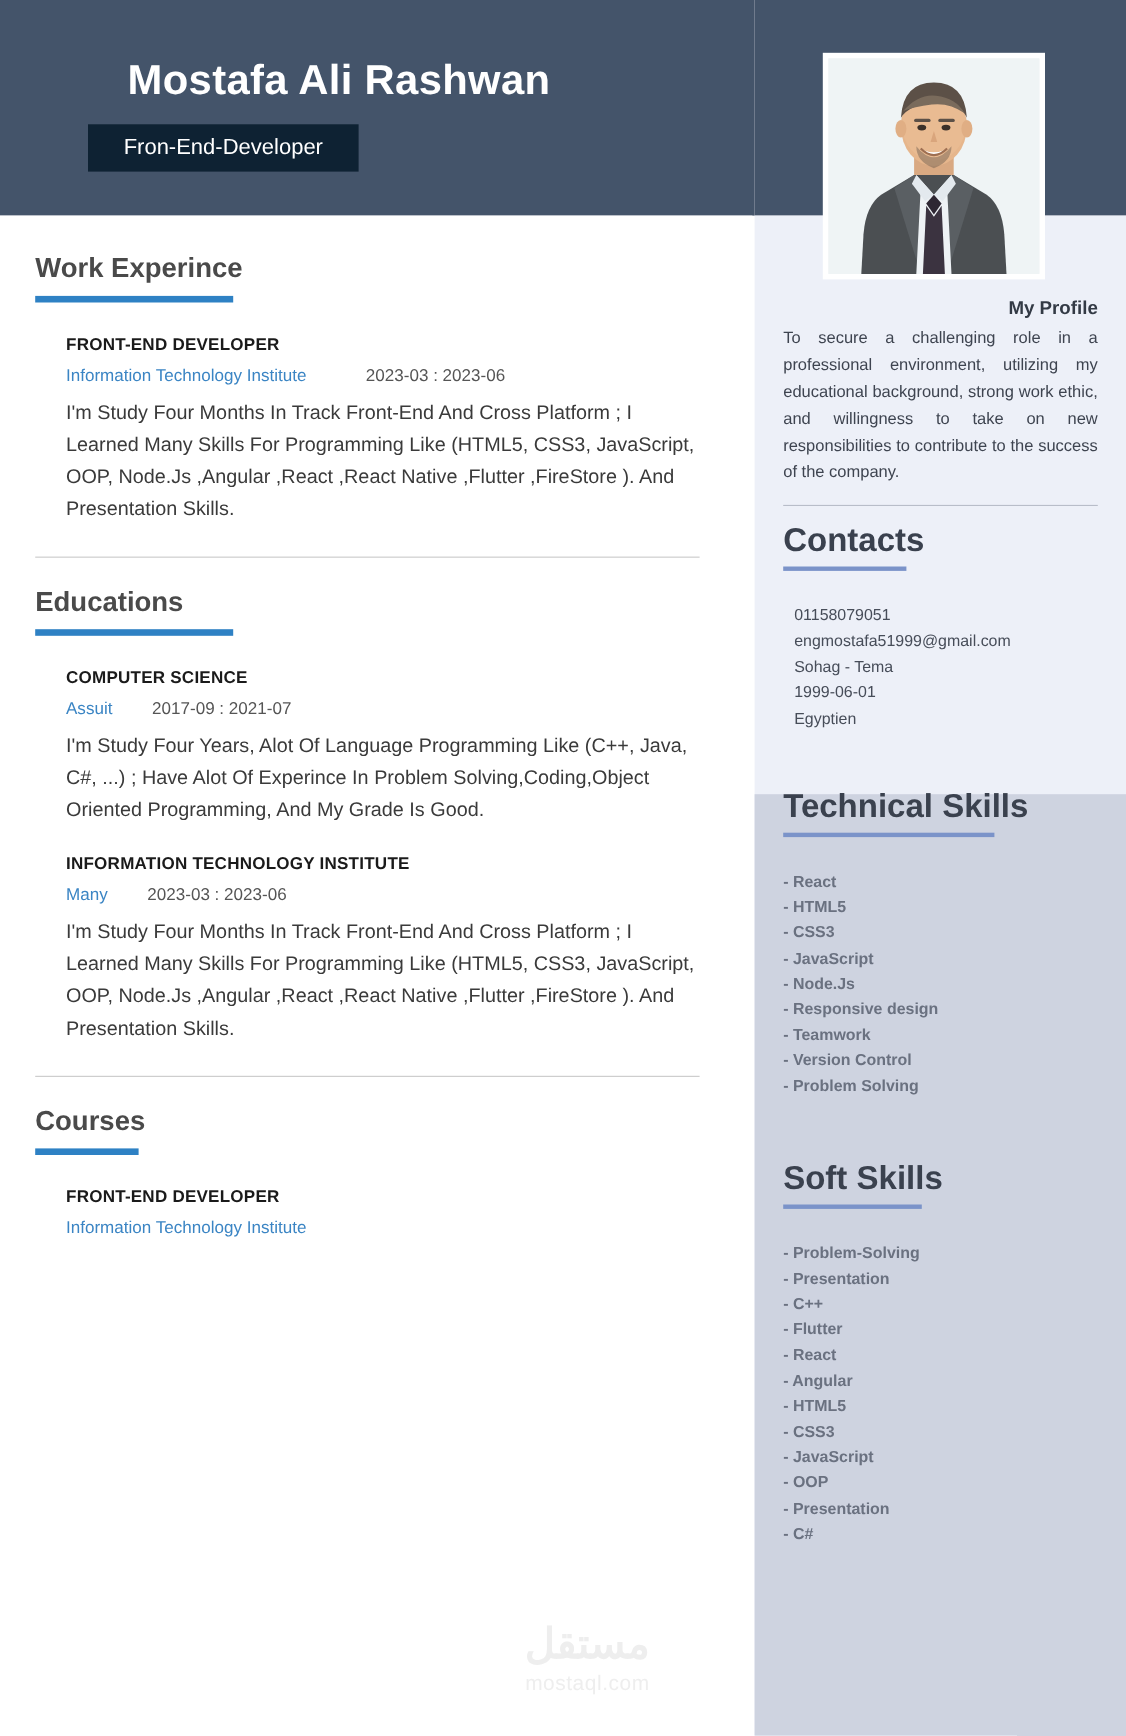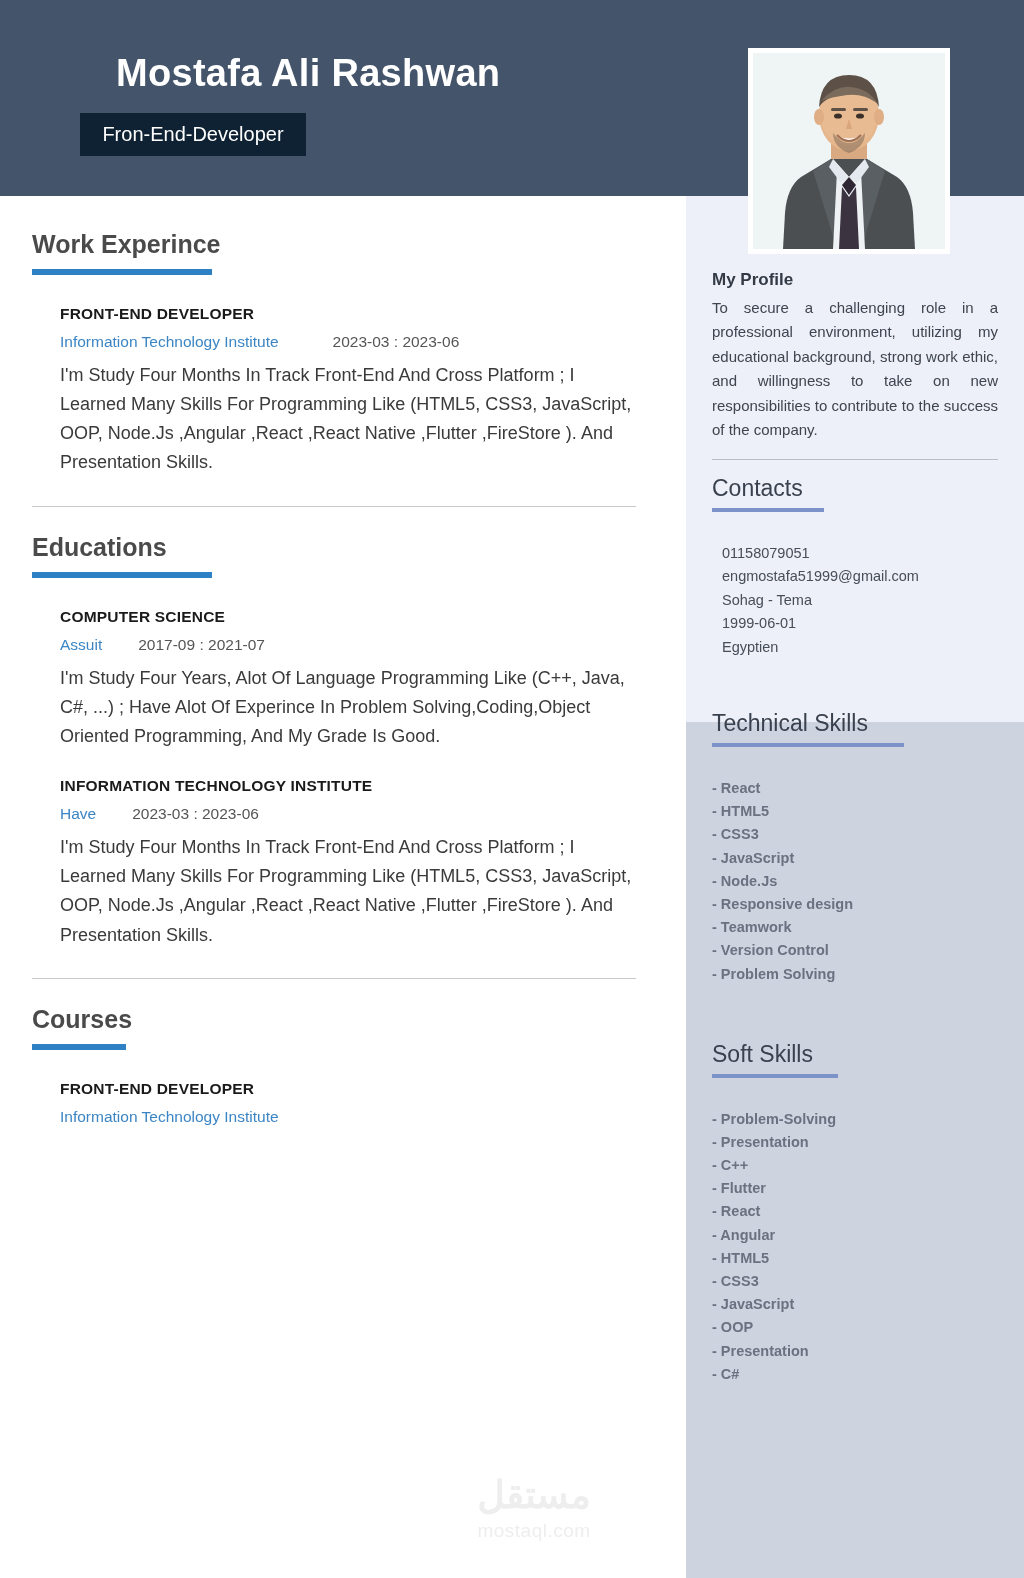--- a/index.html
+++ b/index.html
@@ -37,21 +37,21 @@
     font-weight: bold;
     color: #ffffff;
     letter-spacing: 0.3px;
     white-space: nowrap;
     margin-left: 36px;
   }
   .role-badge {
     position: absolute;
     left: 80px;
     top: 113px;
-    width: 226px;
+    width: 246px;
     height: 43px;
     background: #0e2233;
     color: #ffffff;
     font-size: 20px;
     display: flex;
     align-items: center;
     justify-content: center;
   }
 
   
@@ -139,40 +139,40 @@
     line-height: 1.62;
     color: #3a3a3a;
     max-width: 578px;
   }
   .entry + .entry { margin-top: 26px; }
 
   
   .side-inner { padding: 0 26px; position: relative; }
   .profile-block { padding-top: 74px; }
   .profile-title {
-    text-align: left;
+    text-align: right;
     font-size: 17px;
     font-weight: bold;
     color: #333a45;
     margin-bottom: 6px;
   }
   .profile-text {
     font-size: 15px;
     line-height: 1.63;
     color: #3e4450;
     text-align: justify;
   }
   .side-divider {
     height: 1px;
     background: #b8bdc9;
     margin: 16px 0 14px 0;
   }
   .side-title {
-    font-size: 23px;
-    font-weight: normal;
+    font-size: 30px;
+    font-weight: bold;
     color: #3a414e;
     margin: 15px 0 6px 0;
   }
   .side-rule {
     height: 4px;
     background: #7b93c9;
     margin-bottom: 30px;
   }
   .rule-contacts { width: 112px; }
   .rule-languages { width: 136px; }
@@ -288,21 +288,21 @@
       <div class="entry-meta">
         <span class="entry-org">Assuit</span>
         <span class="entry-dates gap-narrow">2017-09 : 2021-07</span>
       </div>
       <div class="entry-desc">I'm Study Four Years, Alot Of Language Programming Like (C++, Java, C#, ...) ; Have Alot Of Experince In Problem Solving,Coding,Object Oriented Programming, And My Grade Is Good.</div>
     </div>
 
     <div class="entry">
       <div class="entry-title">INFORMATION TECHNOLOGY INSTITUTE</div>
       <div class="entry-meta">
-        <span class="entry-org">Have</span>
+        <span class="entry-org">Many</span>
         <span class="entry-dates gap-narrow">2023-03 : 2023-06</span>
       </div>
       <div class="entry-desc">I'm Study Four Months In Track Front-End And Cross Platform ; I Learned Many Skills For Programming Like (HTML5, CSS3, JavaScript, OOP, Node.Js ,Angular ,React ,React Native ,Flutter ,FireStore ). And Presentation Skills.</div>
     </div>
   </section>
 
   <div class="divider"></div>
 
   <section>
     <h2 class="sec-title">Courses</h2>

